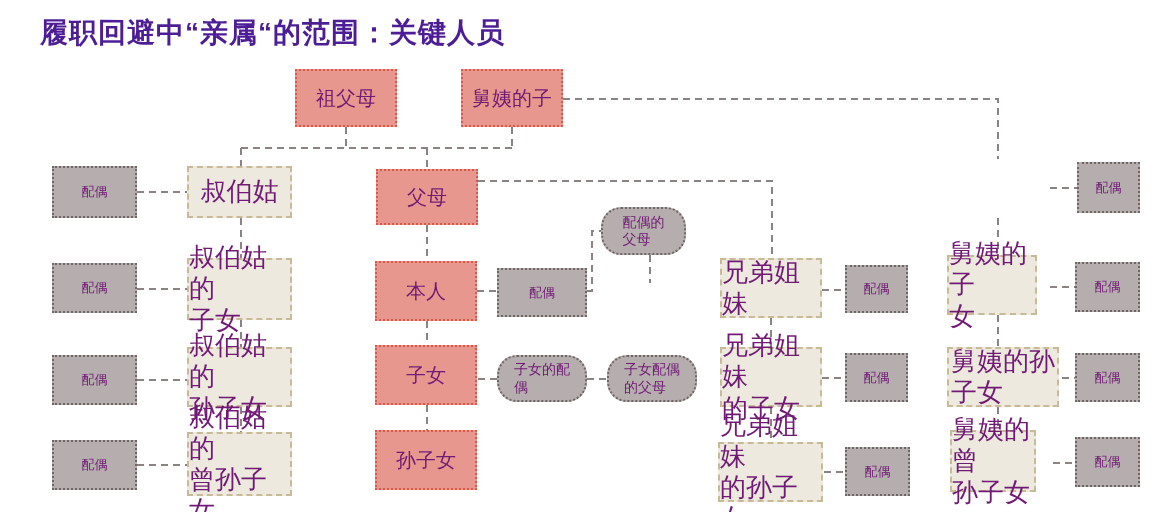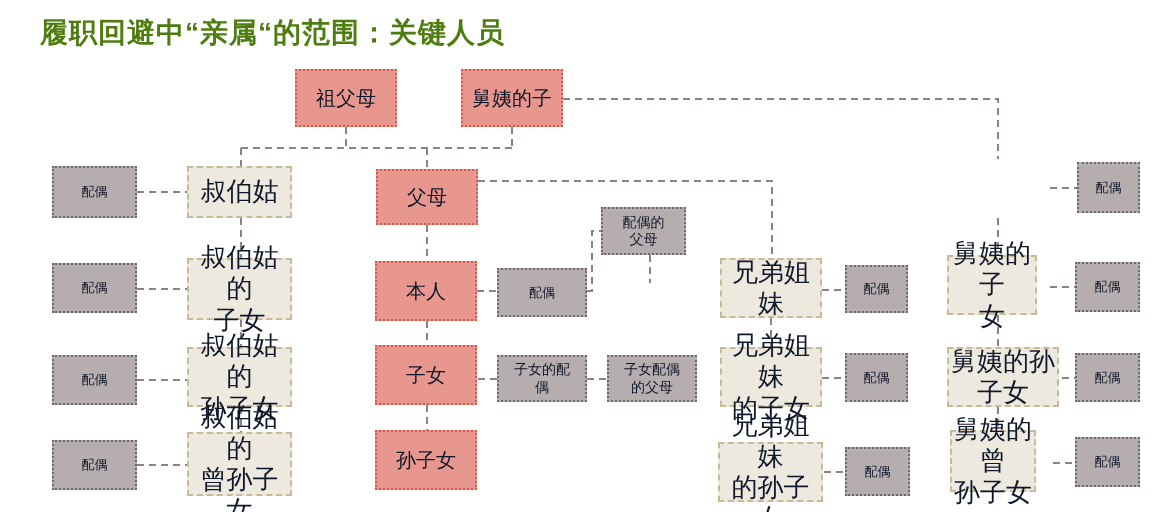--- a/index.html
+++ b/index.html
@@ -5,34 +5,34 @@
   html,body { margin:0; padding:0; background:#ffffff; }
   #canvas {
     position:relative;
     width:1171px; height:512px;
     background:#ffffff;
     font-family:"Liberation Sans", sans-serif;
     overflow:hidden;
   }
   #title {
     position:absolute; left:40px; top:14px;
-    font-size:28px; font-weight:800; color:#4d7c0f;
+    font-size:28px; font-weight:800; color:#4c1d95;
     letter-spacing:1px;
   }
   #wires { position:absolute; left:0; top:0; }
   .node {
     position:absolute; box-sizing:border-box;
     display:flex; align-items:center; justify-content:center;
-    text-align:center; white-space:pre-line;
-    color:#0f172a; line-height:1.2;
+    text-align:left; white-space:pre-line;
+    color:#701a75; line-height:1.2;
   }
   .pink  { background:#E8978E; border:2px dotted #D8584A; font-size:20px; }
   .gray  { background:#B6AEAE; border:2px dotted #6E6565; font-size:13px; }
   .beige { background:#EDE9DE; border:2px dashed #C8BA96; font-size:26px; }
-  .small { font-size:14px; line-height:1.25; }
+  .small { font-size:14px; line-height:1.25;border-radius:20px; }
   polyline, line { fill:none; stroke:#8A8382; stroke-width:2; stroke-dasharray:7 5; }
 </style>
 </head>
 <body>
 
 <div id="canvas">
 
   <div id="title">履职回避中“亲属“的范围：关键人员</div>
 
   <svg id="wires" width="1171" height="512" viewBox="0 0 1171 512">

